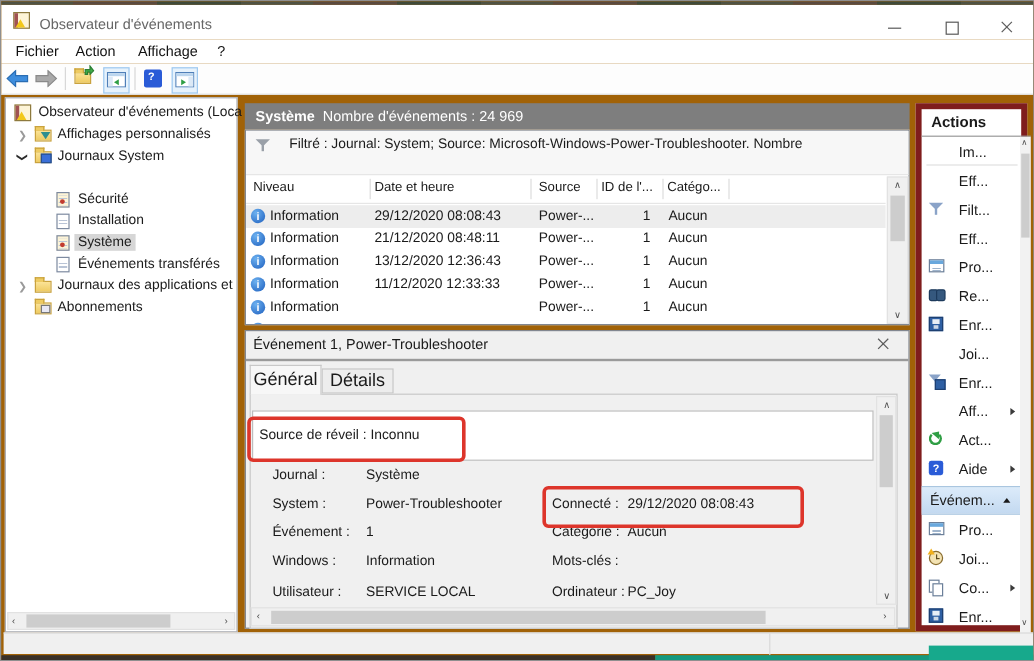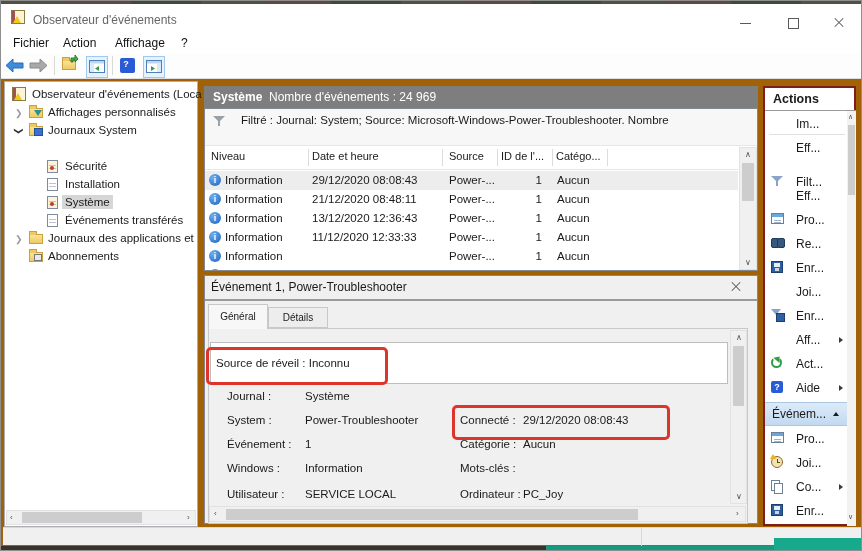--- a/index.html
+++ b/index.html
@@ -82,28 +82,28 @@
   .c-header{left:203px;top:85px;width:554px;height:22px;background:#7e7e7e;color:#fff;}
   .c-body{left:203px;top:107px;width:554px;height:163px;background:#fff;border:1px solid #828790;box-sizing:border-box;}
   .filterbar{left:204px;top:108px;width:552px;height:37px;background:#f7f7f7;border-bottom:1px solid #e6e6e6;box-sizing:border-box;}
   .th{position:absolute;top:3px;font-size:11px;color:#1a1a1a;}
   .colsep{position:absolute;top:2px;width:1px;height:17px;background:#dcdcdc;}
   .trowl{position:absolute;left:204px;width:533px;height:19px;}
   .trowl.sel{background:#ededed;}
   .cell{position:absolute;top:3px;font-size:11.5px;white-space:nowrap;}
   
   .d-panel{left:203px;top:274px;width:554px;height:249px;background:#f0f0f0;border:1px solid #828790;box-sizing:border-box;}
-  .tab{position:absolute;box-sizing:border-box;border:1px solid #c8c8c8;text-align:center;font-size:10px;}
+  .tab{position:absolute;box-sizing:border-box;border:1px solid #c8c8c8;text-align:center;font-size:15px;}
   .tab.active{background:#f7f7f7;border-bottom:none;z-index:2;}
   .tab.inactive{background:#ededed;}
   .d-content{left:207px;top:327px;width:540px;height:196px;background:#f0f0f0;border:1px solid #c8c8c8;box-sizing:border-box;}
   .fld{position:absolute;font-size:11.5px;white-space:nowrap;}
   .redbox{border:3px solid #dd352b;border-radius:5px;z-index:5;pointer-events:none;}
   
-  .a-panel{left:762px;top:85px;width:93px;height:440px;background:#fff;border:2px solid #7f1d1d;box-sizing:border-box;}
+  .a-panel{left:762px;top:85px;width:93px;height:440px;background:#fff;border:5px solid #7f1d1d;box-sizing:border-box;}
   .arow{position:absolute;height:20px;width:100%;}
   .albl{position:absolute;left:31px;top:3px;font-size:12px;white-space:nowrap;}
   .aicon{position:absolute;left:6px;top:3px;}
   .a-secthdr{position:absolute;left:0;width:82px;height:22px;background:linear-gradient(#dcebfa,#c3d9f0);border-top:1px solid #aac6e0;border-bottom:1px solid #aac6e0;}
   .statusbar{left:2px;top:526px;width:858px;height:18px;background:#f0f0f0;border-top:1px solid #d9d9d9;box-sizing:border-box;}
   .desktop-bottom-left{left:0;top:545px;width:545px;height:6px;background:#3a3128;z-index:8;}
   .desktop-bottom-right{left:545px;top:545px;width:317px;height:6px;background:#149a7f;z-index:8;}
   .desktop-corner{left:773px;top:537px;width:89px;height:14px;background:#17a98c;z-index:9;}
 </style>
 </head>
@@ -355,21 +355,21 @@
     <span class="abs" style="left:8px;top:4px;font-weight:bold;font-size:12.5px;">Actions</span>
     <div class="abs" style="left:0;top:22px;width:91px;height:1px;background:#9a9a9a;"></div>
 
     <div class="arow" style="top:26px;">
         <span class="albl">Im...</span>
       </div>
     <div class="abs" style="left:4px;top:46px;width:76px;height:1px;background:#e0e0e0;"></div>
     <div class="arow" style="top:50px;">
         <span class="albl">Eff...</span>
       </div>
-    <div class="arow" style="top:84px;">
+    <div class="arow" style="top:74px;">
         <span class="aicon ic ic-funnel"></span>
         <span class="albl">Filt...</span>
       </div>
     <div class="arow" style="top:98px;">
         <span class="albl">Eff...</span>
       </div>
     <div class="arow" style="top:122px;">
         <span class="aicon ic ic-props"></span>
         <span class="albl">Pro...</span>
       </div>

